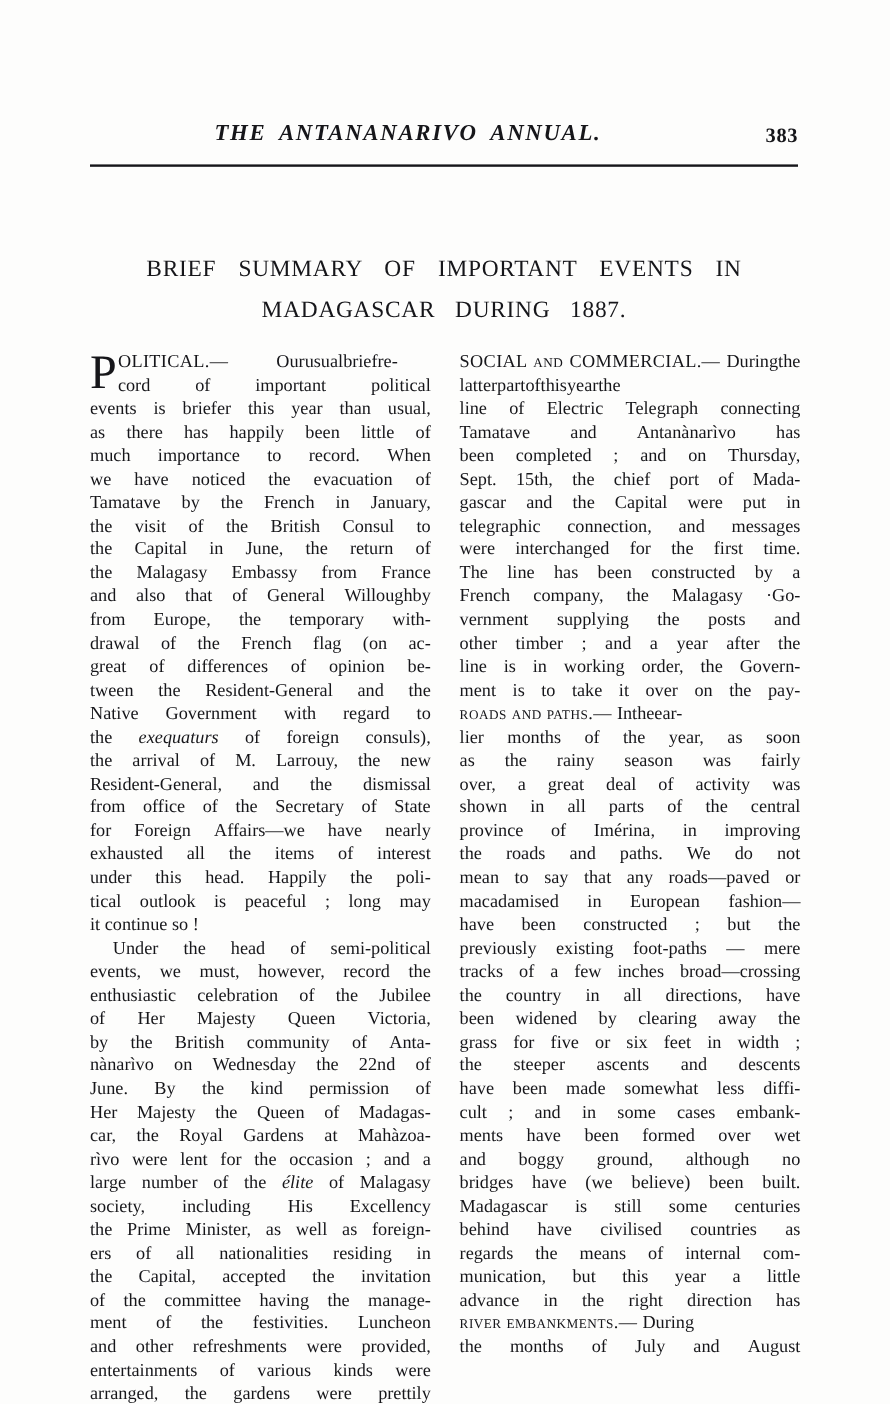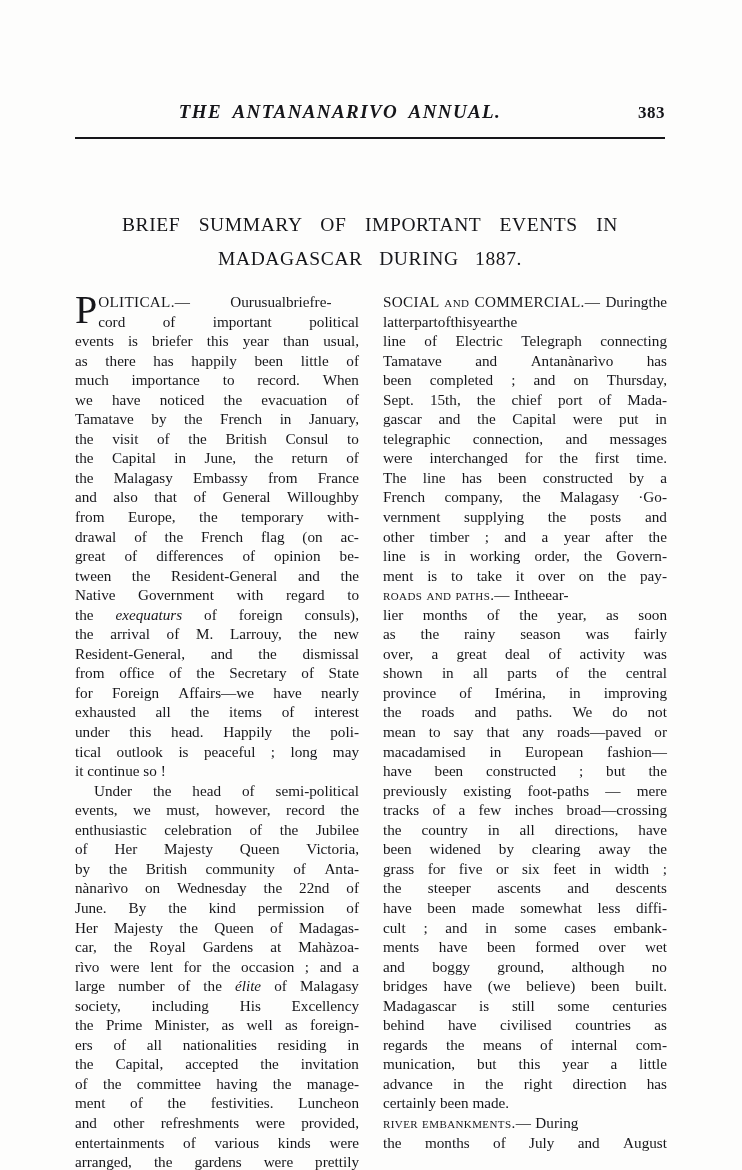--- a/index.html
+++ b/index.html
@@ -756,21 +756,21 @@
               <span>year</span>
               <span>a</span>
               <span>little</span>
             </span><span class="ln-j">
               <span>advance</span>
               <span>in</span>
               <span>the</span>
               <span>right</span>
               <span>direction</span>
               <span>has</span>
-            </span><span class="ln">certainly been made.</span></span>
+            </span></span>
       </div>
 
       <div>
         <span class="smallcaps-head">
           <span class="sc">RIVER</span>
           <span class="sc">EMBANKMENTS.—</span>
         </span><span id="rc-p3"><span class="ln" style="display: inline; white-space: normal;">During</span><span class="ln-j">
               <span>the</span>
               <span>months</span>
               <span>of</span>

